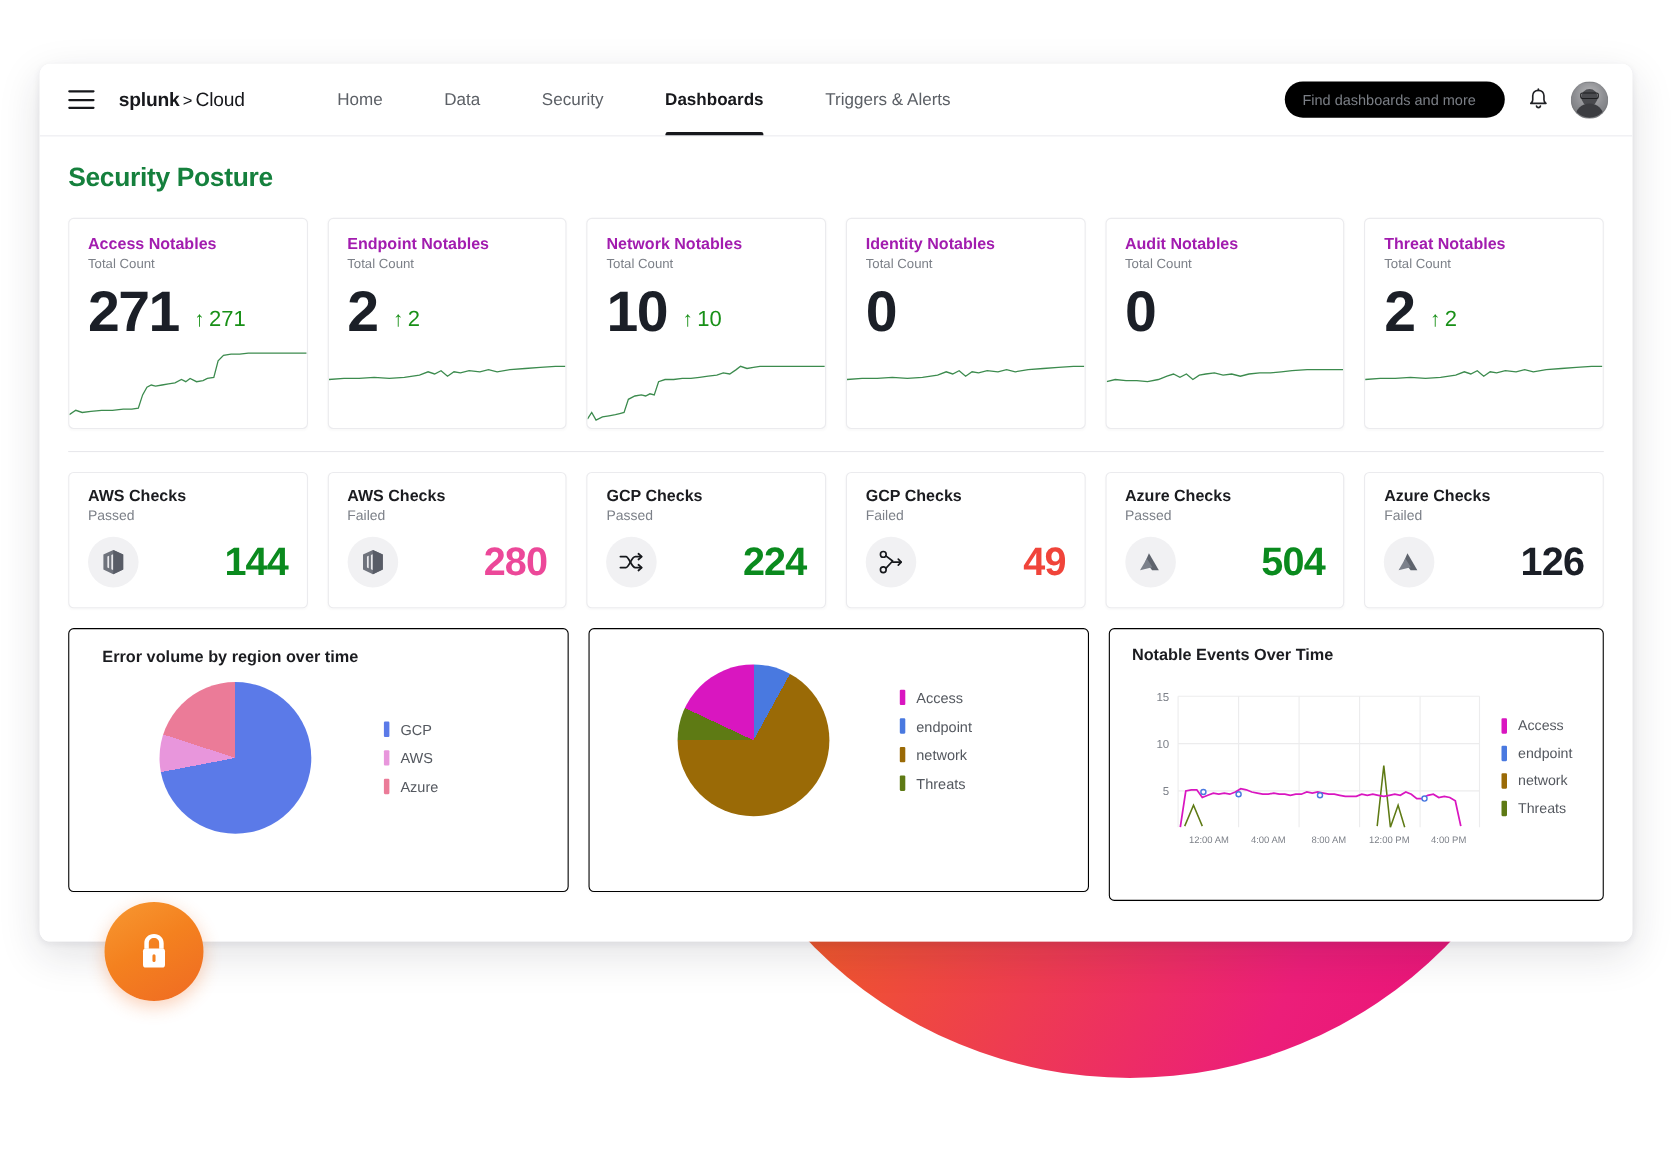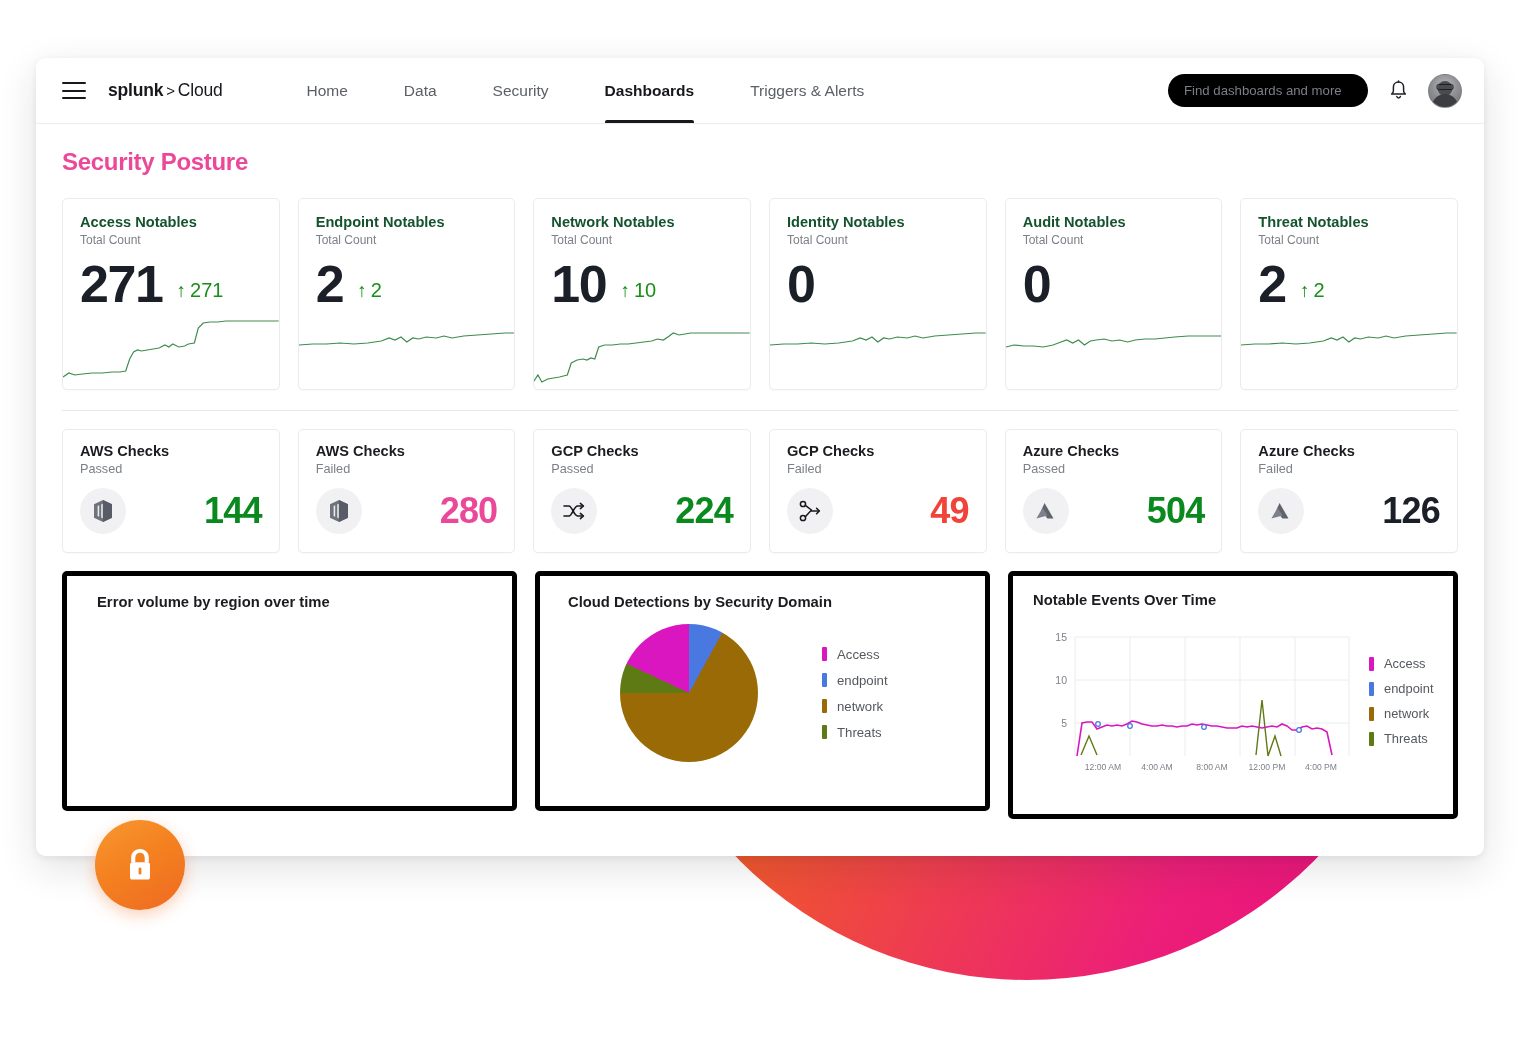--- a/index.html
+++ b/index.html
@@ -86,37 +86,37 @@
     background: radial-gradient(circle at 50% 34%, #b9b9bb 0%, #8f9094 48%, #6e7073 100%);
     overflow:hidden; position:relative; cursor:pointer;
     border: 1px solid rgba(0,0,0,0.04);
   }
   .avatar .head { position:absolute; left:50%; top:6px; transform:translateX(-50%); width:15px; height:15px; border-radius:50%; background:#4a4b4f; }
   .avatar .body { position:absolute; left:50%; bottom:-4px; transform:translateX(-50%); width:26px; height:17px; border-radius:13px 13px 0 0; background:#3c3d41; }
   .avatar .glass { position:absolute; left:50%; top:9px; transform:translateX(-50%); width:17px; height:6px; border-radius:2px; border:1.4px solid #1d1e20; }
 
   
   .board { padding: 24px 26px 0 26px; position:relative; }
-  .page-title { font-size: 24px; font-weight:700; color:#ec4899; letter-spacing:-0.3px; margin-bottom: 22px; }
+  .page-title { font-size: 24px; font-weight:700; color:#15803d; letter-spacing:-0.3px; margin-bottom: 22px; }
 
   .row { display:flex; gap: 18px; }
 
   
   .kpi {
     flex: 1 1 0;
     height: 192px;
     background:#fff;
     border: 1px solid #ebebee;
     border-radius: 5px;
     padding: 15px 17px 0 17px;
     position: relative;
     overflow: hidden;
     box-shadow: 0 1px 2px rgba(20,20,40,0.025);
   }
-  .kpi-title { font-size: 14.6px; font-weight: 700; color:#14532d; }
+  .kpi-title { font-size: 14.6px; font-weight: 700; color:#a21caf; }
   .kpi-sub { font-size: 12px; color:#7c8088; margin-top: 3px; }
   .kpi-valrow { display:flex; align-items:flex-end; margin-top: 14px; }
   .kpi-value { font-size: 52px; font-weight: 700; color:#1b1f27; line-height: 0.92; letter-spacing:-1.4px; }
   .kpi-delta { display:flex; align-items:center; margin-left: 14px; margin-bottom: 7px; color:#189017; font-size:20px; font-weight:400; }
   .kpi-delta .arrow { font-size: 19px; margin-right: 4px; line-height:1; }
   .kpi-spark { position:absolute; left:0; right:0; bottom: 0; height: 86px; }
   .kpi-spark svg { display:block; width: 100%; height:100%; }
 
   .divider { height:1px; background:#e8e8ec; margin: 20px 0 18px 0; }
 
@@ -138,21 +138,21 @@
     width: 46px; height: 46px; border-radius:50%;
     background:#f1f1f3;
     display:flex; align-items:center; justify-content:center;
     flex: 0 0 auto;
   }
   .check-num { margin-left:auto; font-size: 36px; font-weight:700; letter-spacing:-0.8px; }
 
   
   .panel {
     background:#fff;
-    border: 5px solid #000000;
+    border: 1px solid #000000;
     border-radius: 5px;
     box-shadow: 0 1px 2px rgba(20,20,40,0.025);
     position: relative;
   }
   .panel-title { font-size: 14.8px; font-weight:700; color:#1b1c20; }
   .panel-a { flex: 0 0 455px; height: 240px; padding: 18px 20px 0 30px; }
   .panel-b { flex: 0 0 455px; height: 240px; padding: 18px 20px 0 28px; }
   .panel-c { flex: 1 1 0; height: 248px; padding: 16px 14px 0 16px; }
 
   .pie-wrap { display:flex; align-items:center; margin-top: 14px; }
@@ -425,24 +425,40 @@
               <div class="check-num" style="color:#1b1f27">126</div>
             </div>
           </div>
 
         </div>
 
         <div class="row" style="margin-top:18px;">
 
           <div class="panel panel-a">
             <div class="panel-title">Error volume by region over time</div>
+            <div class="pie-wrap">
+              <div class="pie" style="background: conic-gradient(from 0deg, #5B7AE8 0deg 259.2deg, #E896DC 259.2deg 288deg, #EB7B98 288deg 360deg);"></div>
+              <div class="legend">
+                <div class="legend-item">
+                  <span class="swatch" style="background:#5B7AE8"></span>
+                  <span>GCP</span>
+                </div>
+                <div class="legend-item">
+                  <span class="swatch" style="background:#E896DC"></span>
+                  <span>AWS</span>
+                </div>
+                <div class="legend-item">
+                  <span class="swatch" style="background:#EB7B98"></span>
+                  <span>Azure</span>
+                </div>
+              </div>
+            </div>
           </div>
 
           <div class="panel panel-b">
-            <div class="panel-title">Cloud Detections by Security Domain</div>
             <div class="pie-wrap">
               <div class="pie" style="background: conic-gradient(from 0deg, #4979E0 0deg 28.8deg, #9A6A06 28.8deg 270deg, #5E7A14 270deg 295.2deg, #D916C0 295.2deg 360deg);"></div>
               <div class="legend legend-b">
                 <div class="legend-item">
                   <span class="swatch" style="background:#D916C0"></span>
                   <span>Access</span>
                 </div>
                 <div class="legend-item">
                   <span class="swatch" style="background:#4979E0"></span>
                   <span>endpoint</span>

